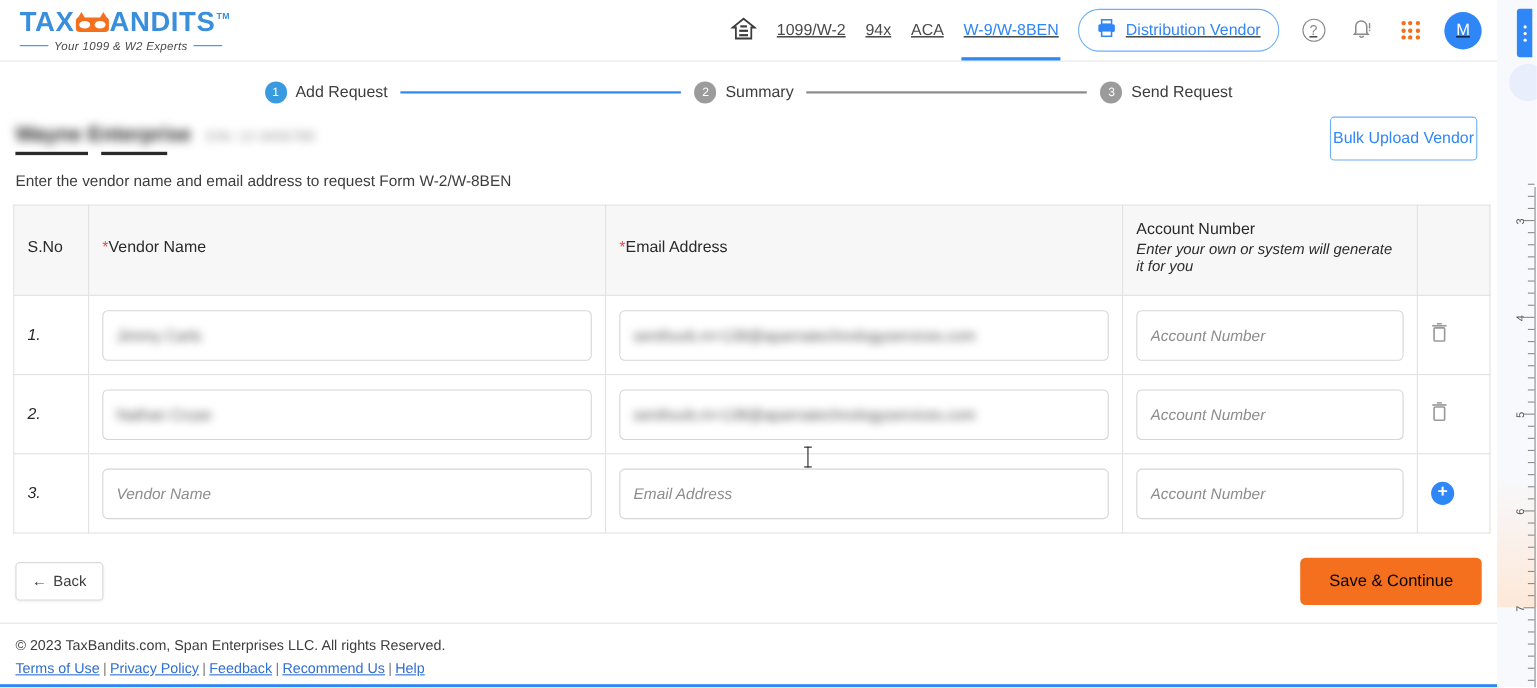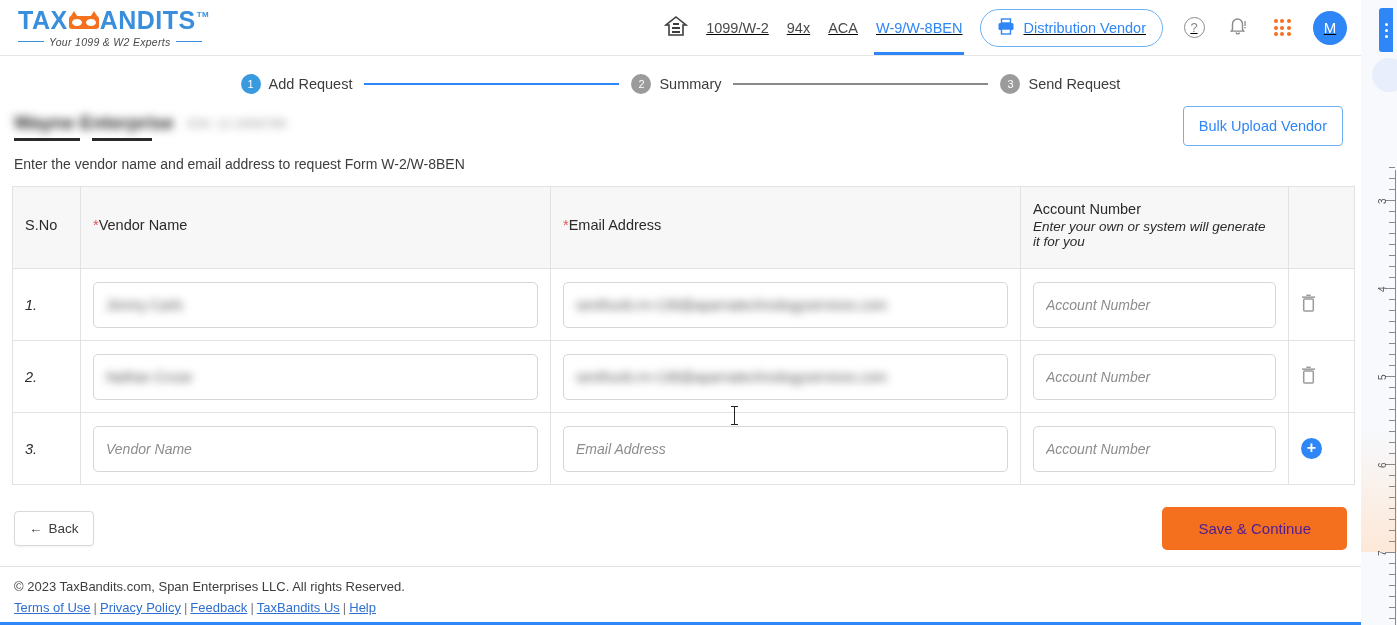--- a/index.html
+++ b/index.html
@@ -173,21 +173,21 @@
     position: absolute; left: 2px; top: 30px;
     display: flex; gap: 12px;
   }
   .blur-underline i { display: block; height: 3px; background: #2a2a2a; }
   .blur-underline i.a { width: 66px; }
   .blur-underline i.b { width: 60px; }
 
   .bulk-btn {
     position: absolute; right: 6px; top: -2px;
     border: 1px solid #6fb0f5; border-radius: 4px;
-    padding: 11px 15px; color: #2f86f6; font-size: 14.5px;
+    padding: 11px 2px; color: #2f86f6; font-size: 14.5px;
     background: #fff; cursor: pointer; white-space: nowrap;
   }
   .instruction {
     font-size: 14px; color: #3d3d3d; margin-top: 22px; padding-left: 2px;
   }
 
   
   table.vendor-table {
     width: 100%; border-collapse: collapse; margin-top: 14px;
     table-layout: fixed;
@@ -243,21 +243,21 @@
     padding: 0 2px;
   }
   .back-btn {
     border: 1px solid #d9d9d9; background: #fff; border-radius: 4px;
     padding: 9px 14px; font-size: 13.5px; color: #3d3d3d; cursor: pointer;
     display: flex; align-items: center; gap: 6px;
     box-shadow: 0 1px 2px rgba(0,0,0,.06);
   }
   .save-btn {
     margin-left: auto; background: #f4701f; border: none; border-radius: 5px;
-    padding: 13px 36px; font-size: 15px; color: #4c1d95; cursor: pointer;
+    padding: 13px 26px; font-size: 15px; color: #000000; cursor: pointer;
     font-family: "Liberation Sans", sans-serif;
   }
 
   
   .footer {
     position: absolute; left: 0; bottom: 0; width: 1361px;
     border-top: 1px solid #e2e2e2; background: #fff;
     padding: 12px 14px 10px 14px;
   }
   .copy { font-size: 13px; color: #3d3d3d; }
@@ -571,21 +571,21 @@
           <span>←</span>
           <span>Back</span>
         </button>
         <button class="save-btn">Save &amp; Continue</button>
       </div>
     </div>
 
     <div class="footer">
       <div class="copy">© 2023 TaxBandits.com, Span Enterprises LLC. All rights Reserved.</div>
       <div class="flinks">
-        <a>Terms of Use</a><span class="sep">|</span><a>Privacy Policy</a><span class="sep">|</span><a>Feedback</a><span class="sep">|</span><a>TaxBandits Us</a><span class="sep">|</span><a>Help</a>
+        <a>Terms of Use</a><span class="sep">|</span><a>Privacy Policy</a><span class="sep">|</span><a>Feedback</a><span class="sep">|</span><a>Recommend Us</a><span class="sep">|</span><a>Help</a>
       </div>
       <div class="footer-accent"></div>
     </div>
 
   </div>
 
   <div class="caret"></div>
 </div>
 
 </body></html>

